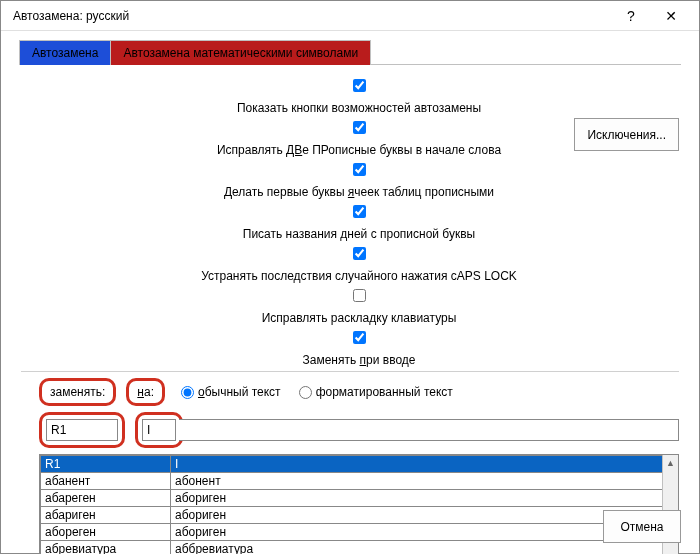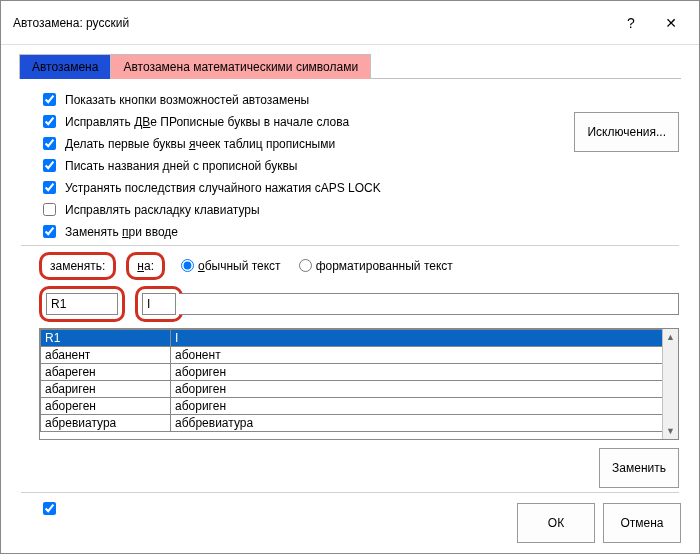--- a/index.html
+++ b/index.html
@@ -1,51 +1,51 @@
 <!DOCTYPE html>
 <html><head>
 <meta charset="utf-8">
 <style>
   * { box-sizing: border-box; font-family: 'Segoe UI', Tahoma, sans-serif; font-size: 12px; }
   body { margin: 0; background: #fff; }
   .window { width: 700px; height: 554px; border: 1px solid #888; position: relative; background: #fff; }
-  .titlebar { height: 44px; display: flex; align-items: center; padding: 0 8px 0 12px; border-bottom: 1px solid #e0e0e0; }
+  .titlebar { height: 30px; display: flex; align-items: center; padding: 0 8px 0 12px; border-bottom: 1px solid #e0e0e0; }
   .titlebar .title { flex: 1; }
   .titlebar .tb-btn { width: 40px; height: 28px; display: flex; align-items: center; justify-content: center; font-size: 14px; cursor: pointer; }
   .body { padding: 8px 18px 12px 18px; }
   .tabs { display: flex; border-bottom: 1px solid #c0c0c0; }
   .tab { padding: 5px 12px 5px 12px; border: 1px solid #c0c0c0; border-bottom: none; background: #fff; position: relative; top: 1px; margin-right: -1px; cursor: pointer; }
-  .tab:not(.active) { background: #fca5a5; border-top-color: #c0c0c0; }
+  .tab:not(.active) { background: #b91c1c; border-top-color: #c0c0c0; }
   .tab.active { background: #1d4ed8; }
   .tabcontent { border: none; padding: 8px 2px 6px 2px; }
-  .check-row { display: flex; align-items: center; margin: 3px 0 3px 18px; gap: 6px; }
+  .check-row { display: flex; align-items: center; margin: 3px 0 3px 18px; gap: 6px; flex-direction: column; }
   .check-row input[type=checkbox] { width: 13px; height: 13px; }
   .check-row label u { text-decoration: underline; }
   .row-exc { position: relative; }
   .btn-exc { position: absolute; right: 0; top: 0; }
   .divider { border-top: 1px solid #d0d0d0; margin: 4px 0 6px 0; }
   .replace-labels { display: flex; align-items: center; gap: 10px; margin-left: 18px; position: relative; }
   .hl { border: 3px solid #d03020; border-radius: 10px; padding: 4px 8px; }
   .radio-group { display: flex; align-items: center; gap: 18px; margin-left: 6px; }
-  .radio-item { display: flex; align-items: flex-start; gap: 4px; }
+  .radio-item { display: flex; align-items: flex-end; gap: 4px; }
   .radio-item input { margin: 0; }
   .replace-inputs { display: flex; margin: 6px 0 6px 18px; gap: 10px; align-items: center; }
   .replace-inputs .hl { padding: 4px; }
   .inp { border: 1px solid #888; height: 22px; padding: 2px 4px; background: #fff; }
   .inp.small { width: 72px; }
   .inp.big { flex: 1; }
   .table-wrap { margin: 6px 0 6px 18px; border: 1px solid #888; height: 112px; overflow: hidden; position: relative; }
   .table { width: 100%; border-collapse: collapse; table-layout: fixed; }
   .table td { border: 1.5px solid #888; padding: 1px 4px; background: #fff; height: 16px; line-height: 14px; }
   .table tr:first-child td { background: #0a64c2; color: #fff; border-color: #888; }
   .col1 { width: 130px; }
   .scroll { position: absolute; right: 0; top: 0; bottom: 0; width: 16px; background: #f0f0f0; border-left: 1px solid #c0c0c0; }
   .scroll .arrow { height: 16px; text-align: center; font-size: 9px; color: #666; line-height: 16px; }
   .button-row { display: flex; justify-content: flex-end; gap: 8px; margin: 8px 0 4px 0; }
-  .btn { min-width: 78px; height: 40px; border: 1px solid #999; background: #fdfdfd; padding: 2px 12px; cursor: pointer; }
+  .btn { min-width: 78px; height: 33px; border: 1px solid #999; background: #fdfdfd; padding: 2px 12px; cursor: pointer; margin-left: 35px; }
   .footer { position: absolute; bottom: 10px; right: 18px; display: flex; gap: 8px; }
 </style>
 </head>
 <body>
 
 <div class="window">
   <div class="titlebar">
     <span class="title">Автозамена: русский</span>
     <div class="tb-btn">?</div>
     <div class="tb-btn">✕</div>
@@ -175,16 +175,15 @@
       <div class="divider"></div>
 
       <div class="check-row">
         <input type="checkbox" checked="" style="">
       </div>
 
     </div>
   </div>
 
   <div class="footer">
-    <button class="btn">ОК</button>
     <button class="btn">Отмена</button>
   </div>
 </div>
 
 </body></html>

